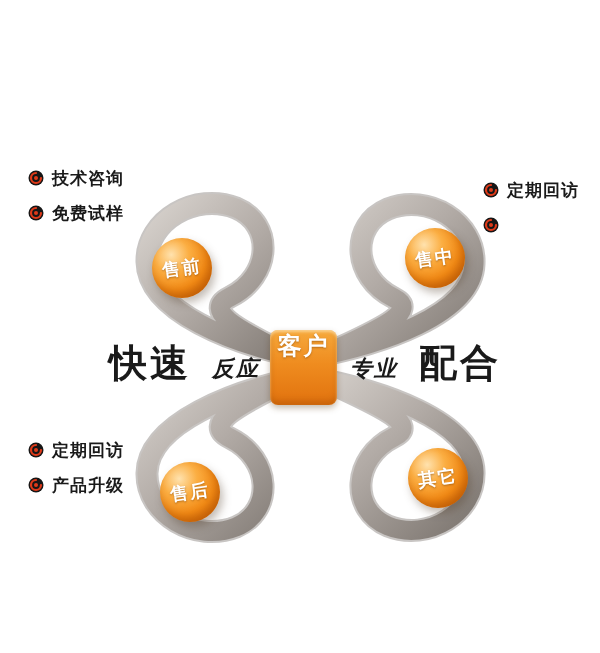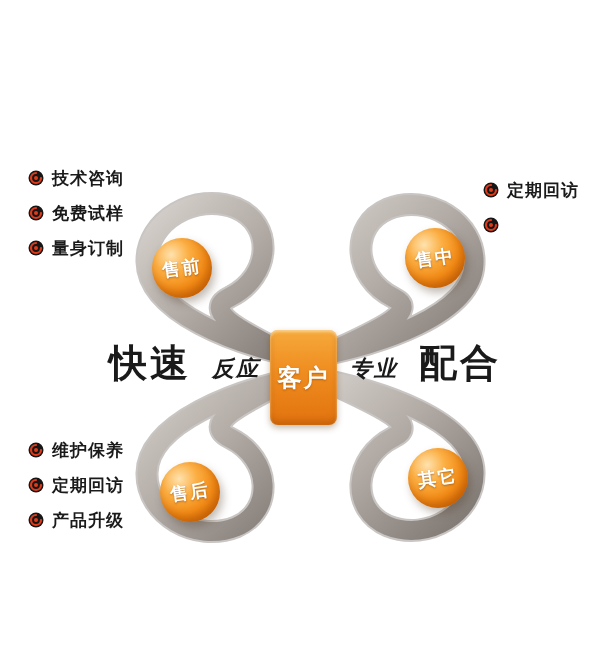--- a/index.html
+++ b/index.html
@@ -22,24 +22,24 @@
     color:#ffffff;font-weight:bold;font-size:18px;letter-spacing:2px;
     transform:rotate(-8deg);text-shadow:0 1px 2px rgba(120,60,0,.55);white-space:nowrap;
   }
   .sphere.tl{left:152px;top:238px;}
   .sphere.tr{left:405px;top:228px;}
   .sphere.bl{left:160px;top:462px;}
   .sphere.br{left:408px;top:448px;}
 
   
   .center-box{
-    position:absolute;left:270px;top:330px;width:67px;height:95px;border-radius:8px;
+    position:absolute;left:270px;top:330px;width:67px;height:75px;border-radius:8px;
     background:linear-gradient(180deg,#f6a93c 0%,#ef8c1f 45%,#e1720e 100%);
     box-shadow:0 3px 6px rgba(90,60,20,.35), inset 0 2px 3px rgba(255,230,180,.7), inset 0 -4px 6px rgba(150,70,0,.35);
-    display:flex;align-items:center;justify-content:center;
+    display:flex;align-items:flex-start;justify-content:center;
   }
   .center-label{color:#ffffff;font-weight:bold;font-size:24px;letter-spacing:2px;text-shadow:0 1px 2px rgba(120,60,0,.5);}
 
   
   .slogan{position:absolute;top:338px;display:flex;align-items:baseline;gap:21px;white-space:nowrap;}
   .slogan.left{right:340px;}
   .slogan.right{left:350px;}
   .slogan .big{font-size:38px;font-weight:bold;letter-spacing:3px;}
   .slogan .small{font-size:22px;font-weight:bold;letter-spacing:2px;font-style:italic;}
 
@@ -120,26 +120,20 @@
           <use href="#bulletIcon"></use>
         </svg>
       <span class="row-label">技术咨询</span>
     </div>
     <div class="row">
       <svg class="bullet" viewBox="0 0 16 16">
           <use href="#bulletIcon"></use>
         </svg>
       <span class="row-label">免费试样</span>
     </div>
-    <div class="row">
-      <svg class="bullet" viewBox="0 0 16 16">
-          <use href="#bulletIcon"></use>
-        </svg>
-      <span class="row-label">量身订制</span>
-    </div>
   </div>
 
   <div class="svc-list tr">
     <div class="row">
       <svg class="bullet" viewBox="0 0 16 16">
           <use href="#bulletIcon"></use>
         </svg>
       <span class="row-label">定期回访</span>
     </div>
     <div class="row">
@@ -147,26 +141,20 @@
           <use href="#bulletIcon"></use>
         </svg>
     </div>
   </div>
 
   <div class="svc-list bl">
     <div class="row">
       <svg class="bullet" viewBox="0 0 16 16">
           <use href="#bulletIcon"></use>
         </svg>
-      <span class="row-label">维护保养</span>
-    </div>
-    <div class="row">
-      <svg class="bullet" viewBox="0 0 16 16">
-          <use href="#bulletIcon"></use>
-        </svg>
       <span class="row-label">定期回访</span>
     </div>
     <div class="row">
       <svg class="bullet" viewBox="0 0 16 16">
           <use href="#bulletIcon"></use>
         </svg>
       <span class="row-label">产品升级</span>
     </div>
   </div>
 

